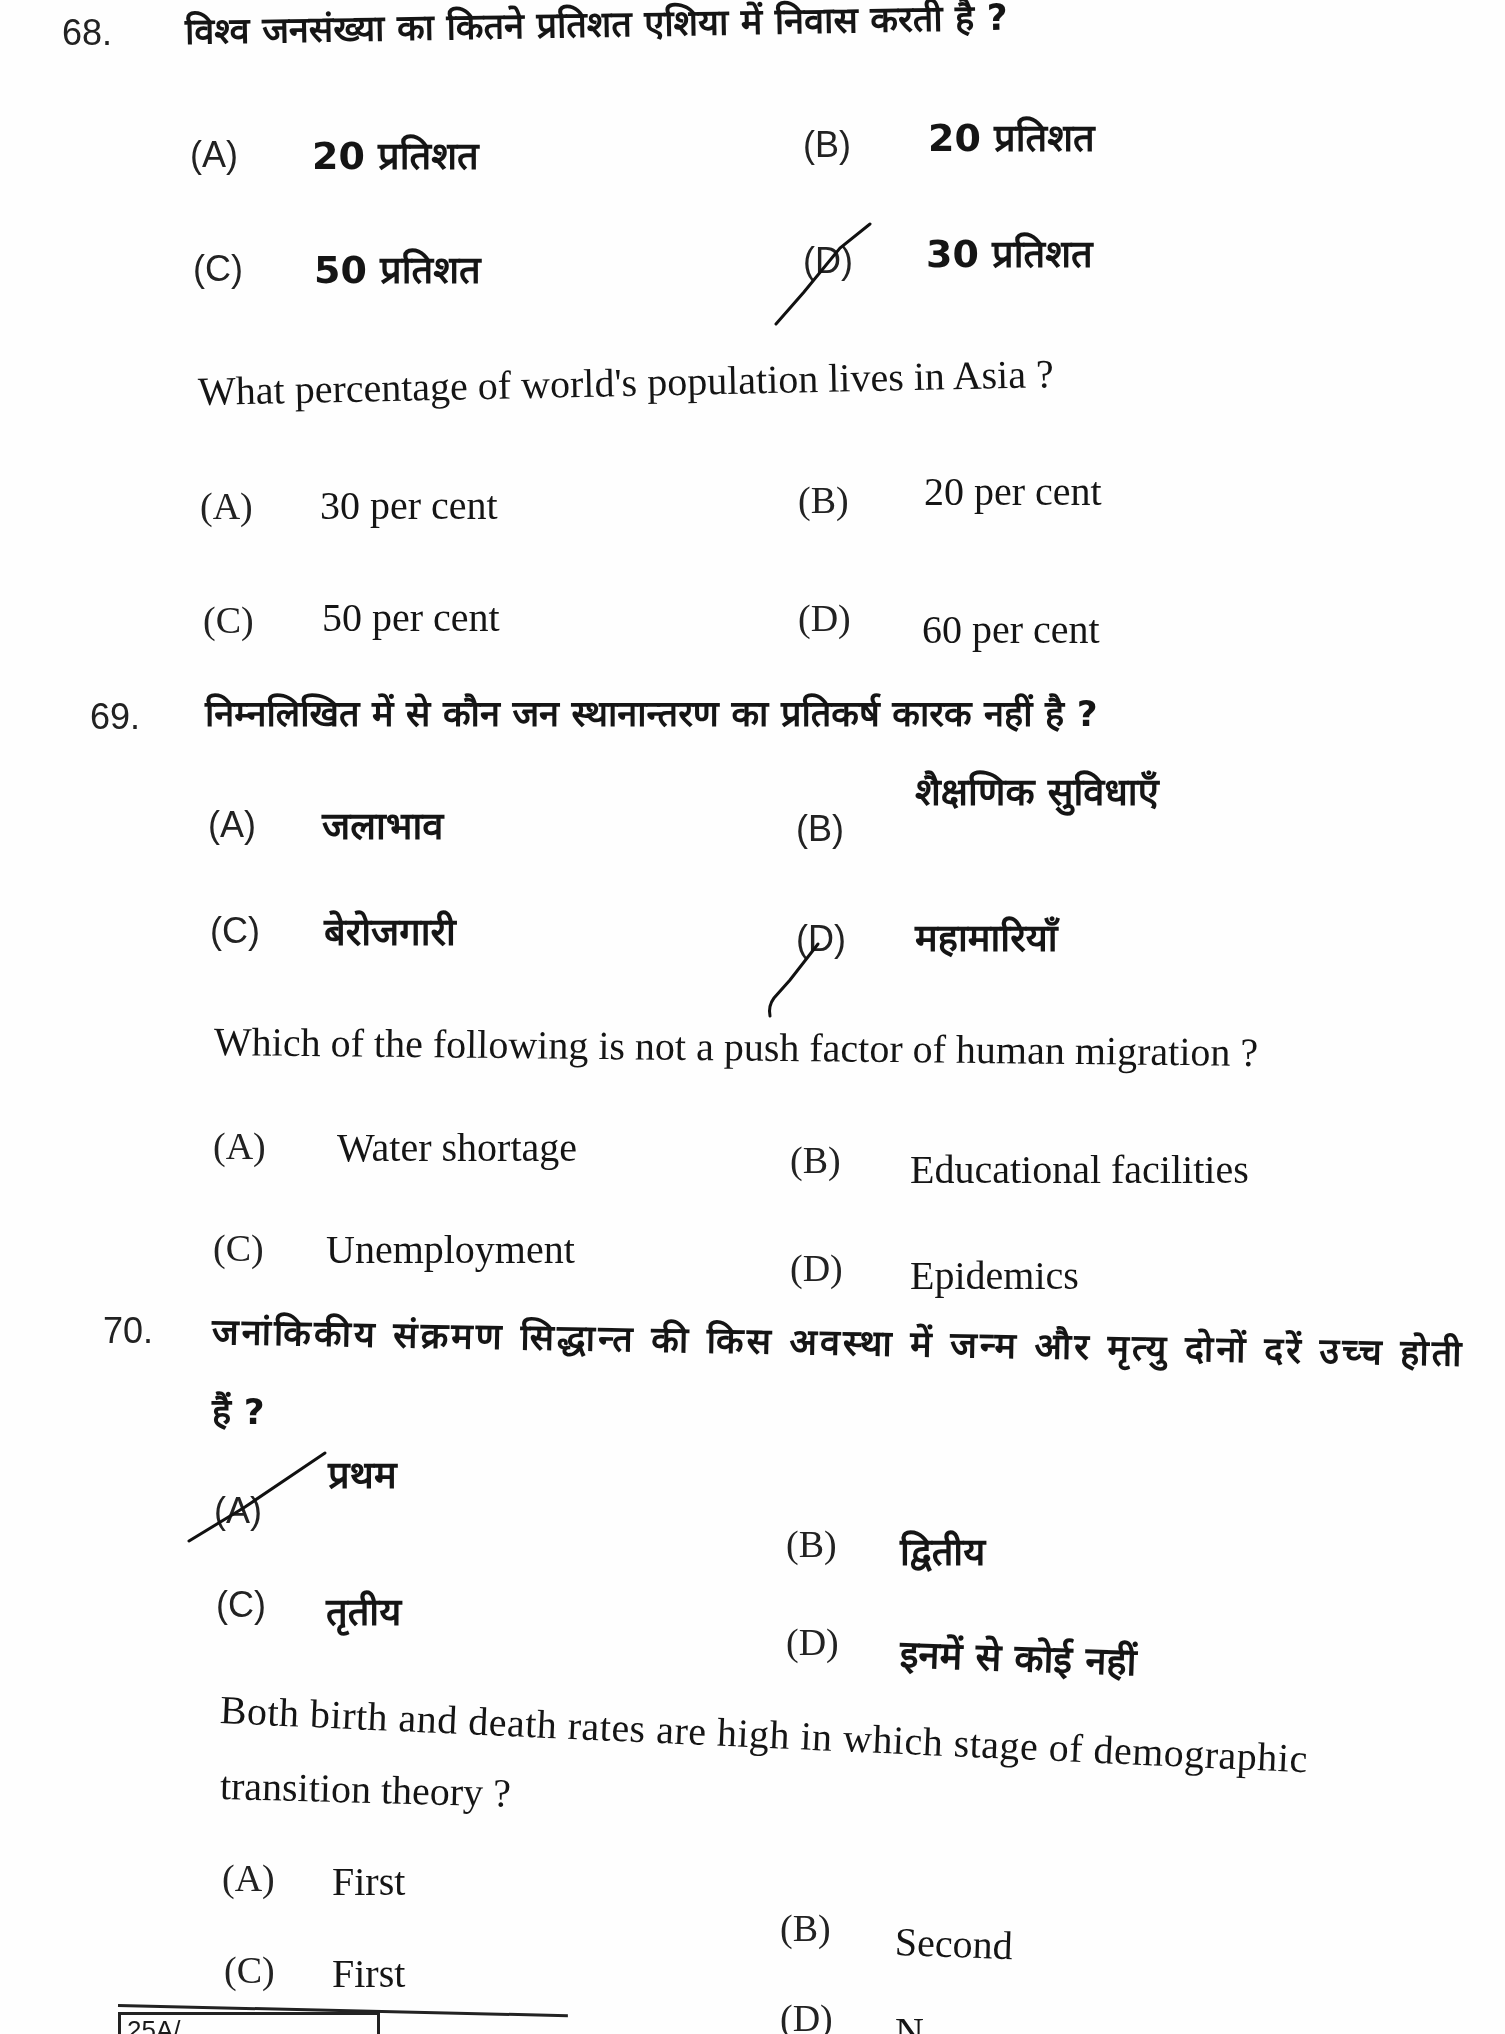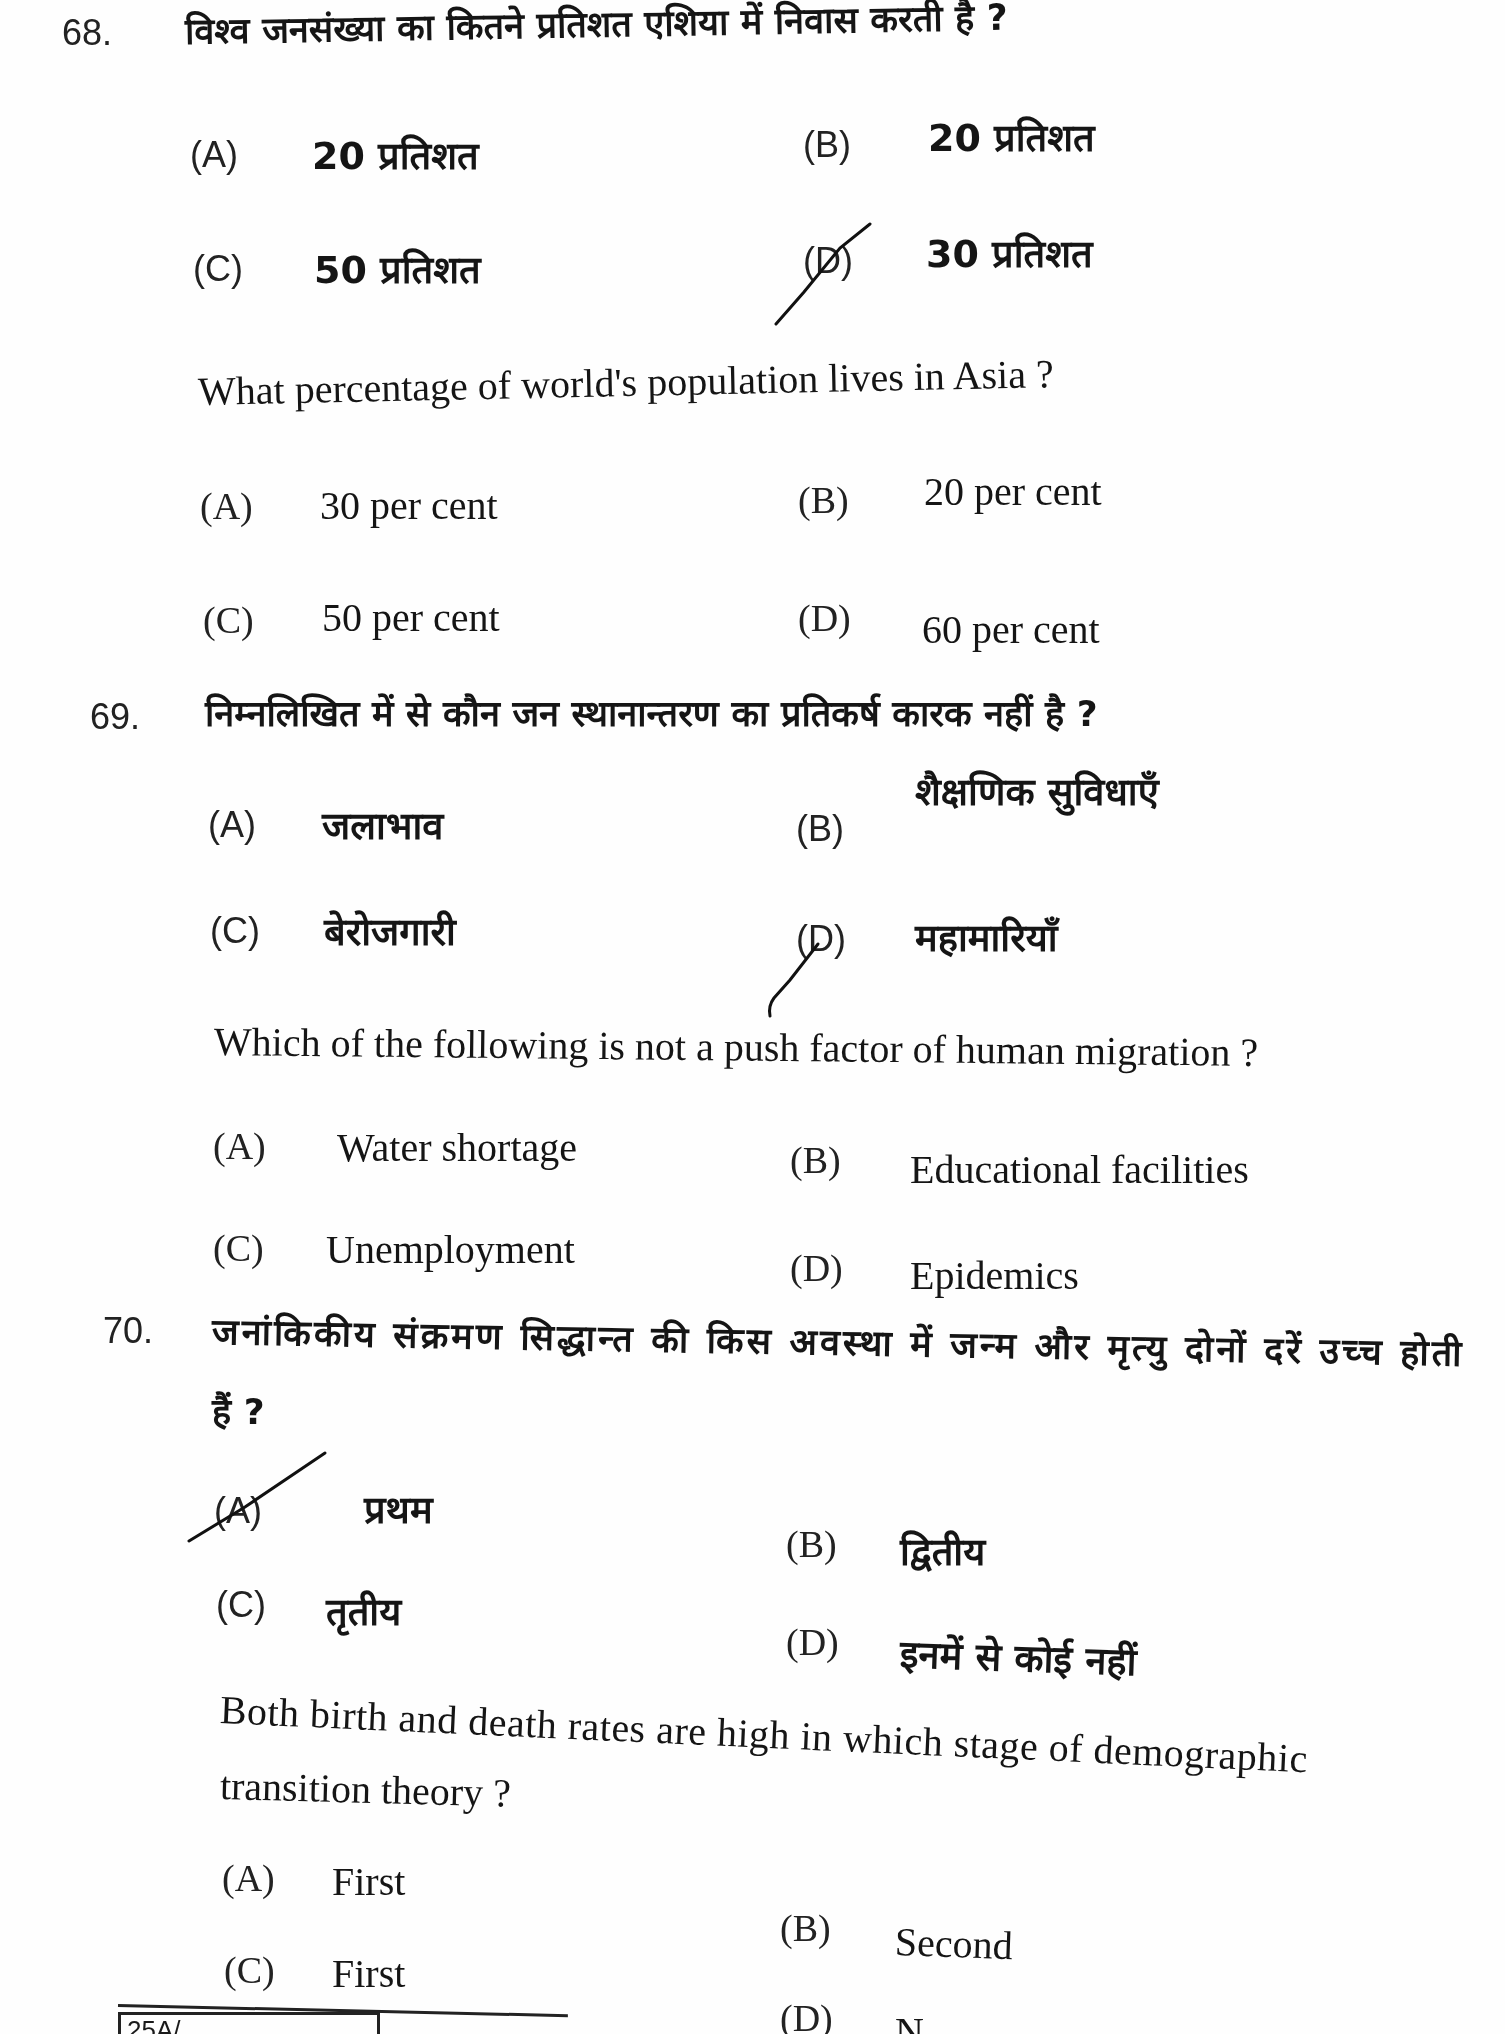--- a/index.html
+++ b/index.html
@@ -83,21 +83,21 @@
   <span class="abs optlbl-serif" style="left:790px;top:1246px;">(D)</span>
   <span class="abs opt-en" style="left:910px;top:1252px;">Epidemics</span>
 </div>
 
 <div>
   <span class="abs qnum" style="left:103px;top:1310px;">70.</span>
   <span class="abs hi" style="left:212px;top:1306px;transform:rotate(1deg);transform-origin:left;letter-spacing:3px;">जनांकिकीय संक्रमण सिद्धान्त की किस अवस्था में जन्म और मृत्यु दोनों दरें उच्च होती</span>
   <span class="abs hi" style="left:212px;top:1386px;">हैं ?</span>
 
   <span class="abs optlbl-sans" style="left:214px;top:1490px;">(A)</span>
-  <span class="abs opt-hi" style="left:328px;top:1482px;margin-left:36px;">प्रथम</span>
+  <span class="abs opt-hi" style="left:328px;top:1447px;">प्रथम</span>
   <svg class="mark" style="left:185px;top:1445px;" width="150" height="100">
     <path d="M4 96 L60 62 L140 8" stroke="#111" stroke-width="3" fill="none" stroke-linecap="round"></path>
   </svg>
   <span class="abs optlbl-serif" style="left:786px;top:1522px;">(B)</span>
   <span class="abs opt-hi" style="left:900px;top:1524px;">द्वितीय</span>
   <span class="abs optlbl-sans" style="left:216px;top:1584px;">(C)</span>
   <span class="abs opt-hi" style="left:326px;top:1584px;text-align:right;">तृतीय</span>
   <span class="abs optlbl-serif" style="left:786px;top:1620px;">(D)</span>
   <span class="abs opt-hi" style="left:900px;top:1626px;transform:rotate(2deg);transform-origin:left;">इनमें से कोई नहीं</span>
 

